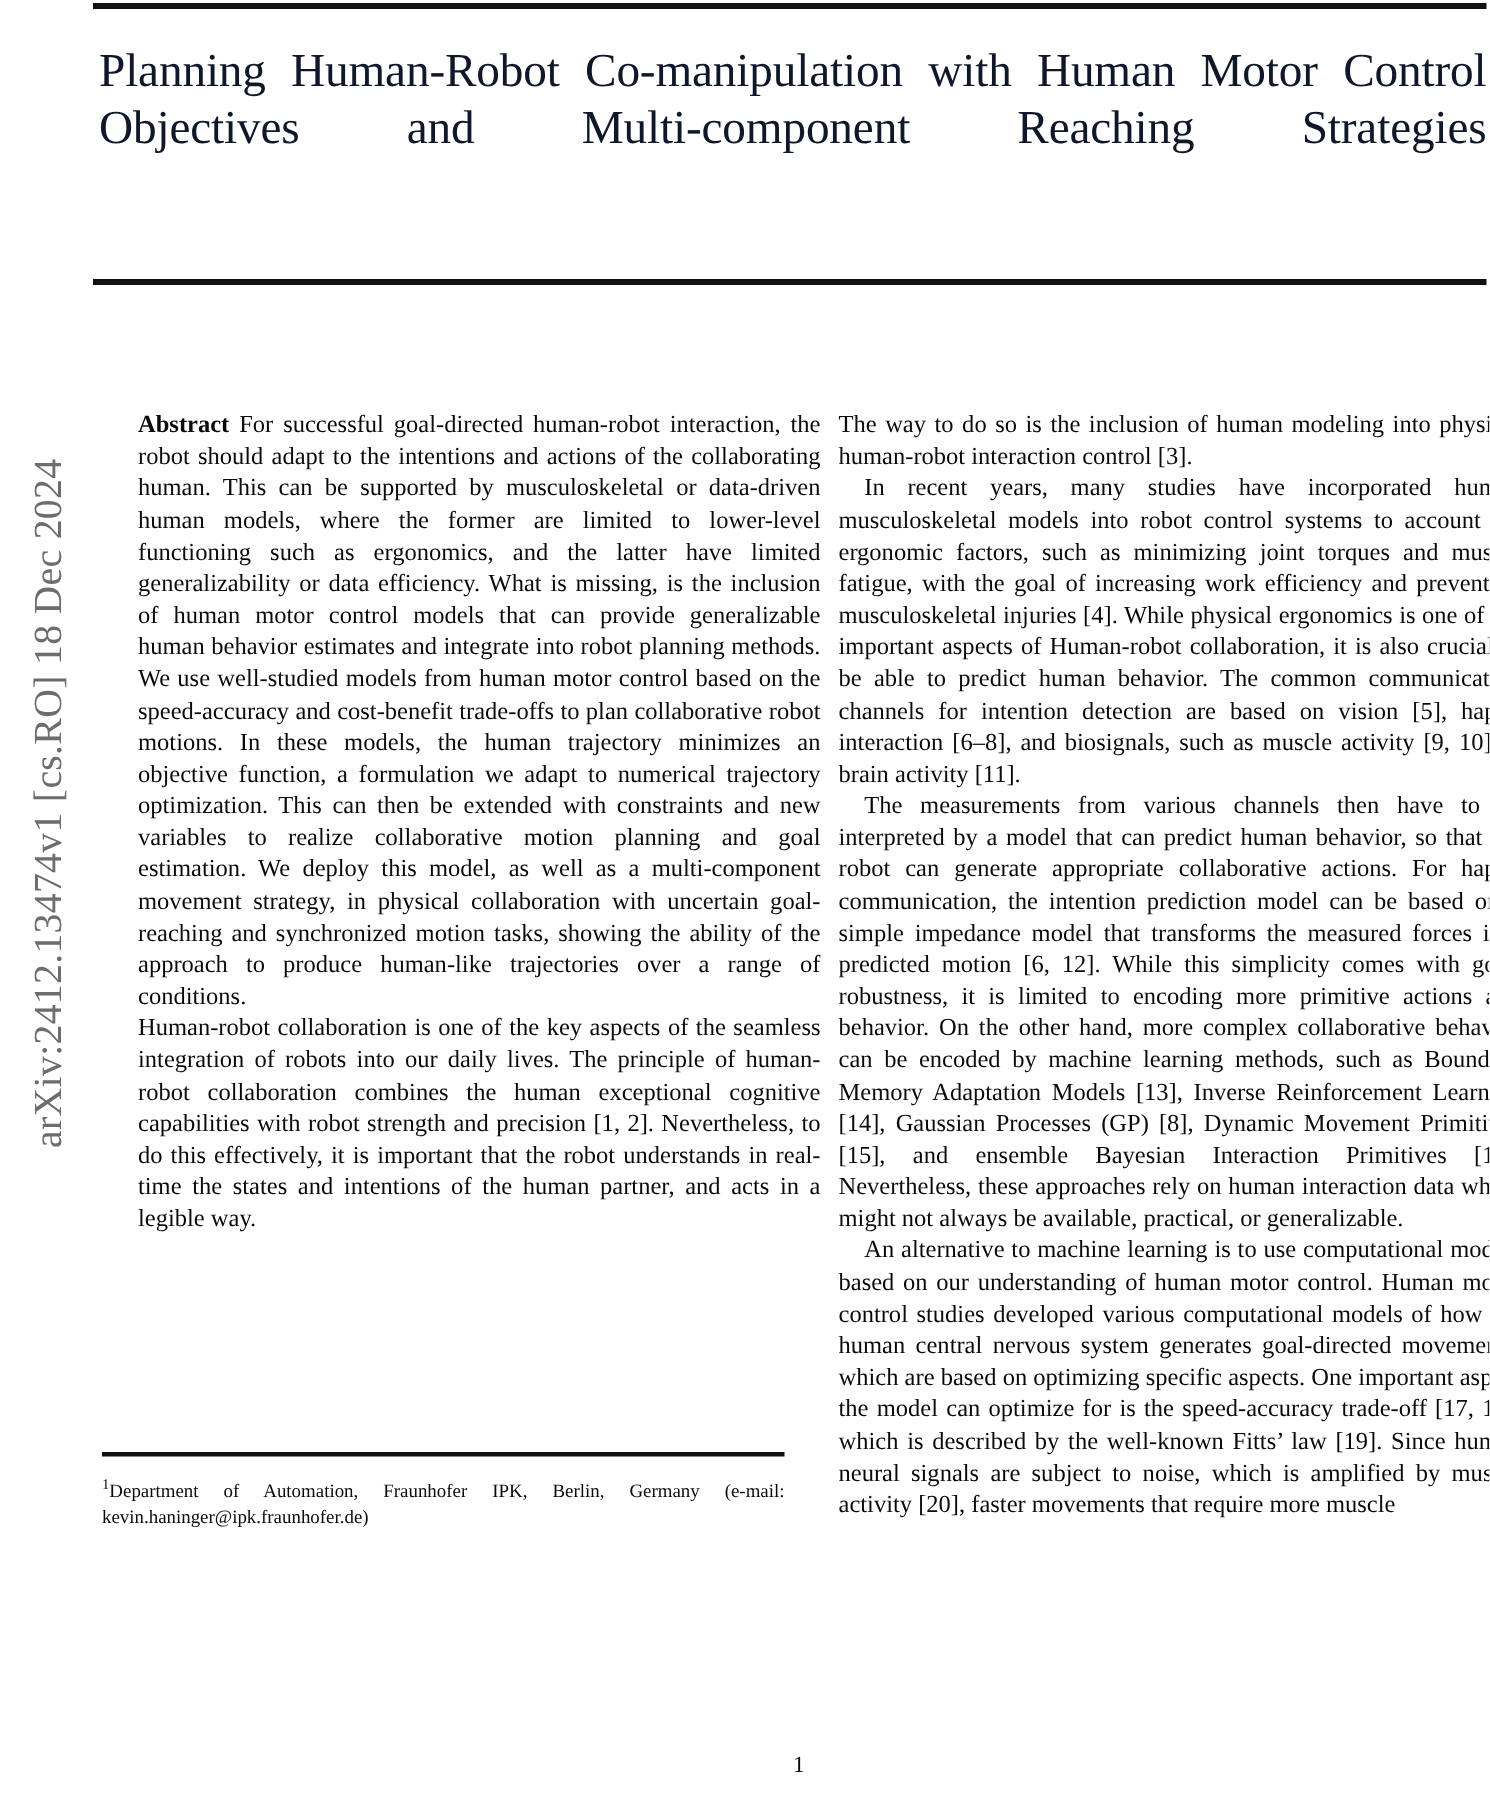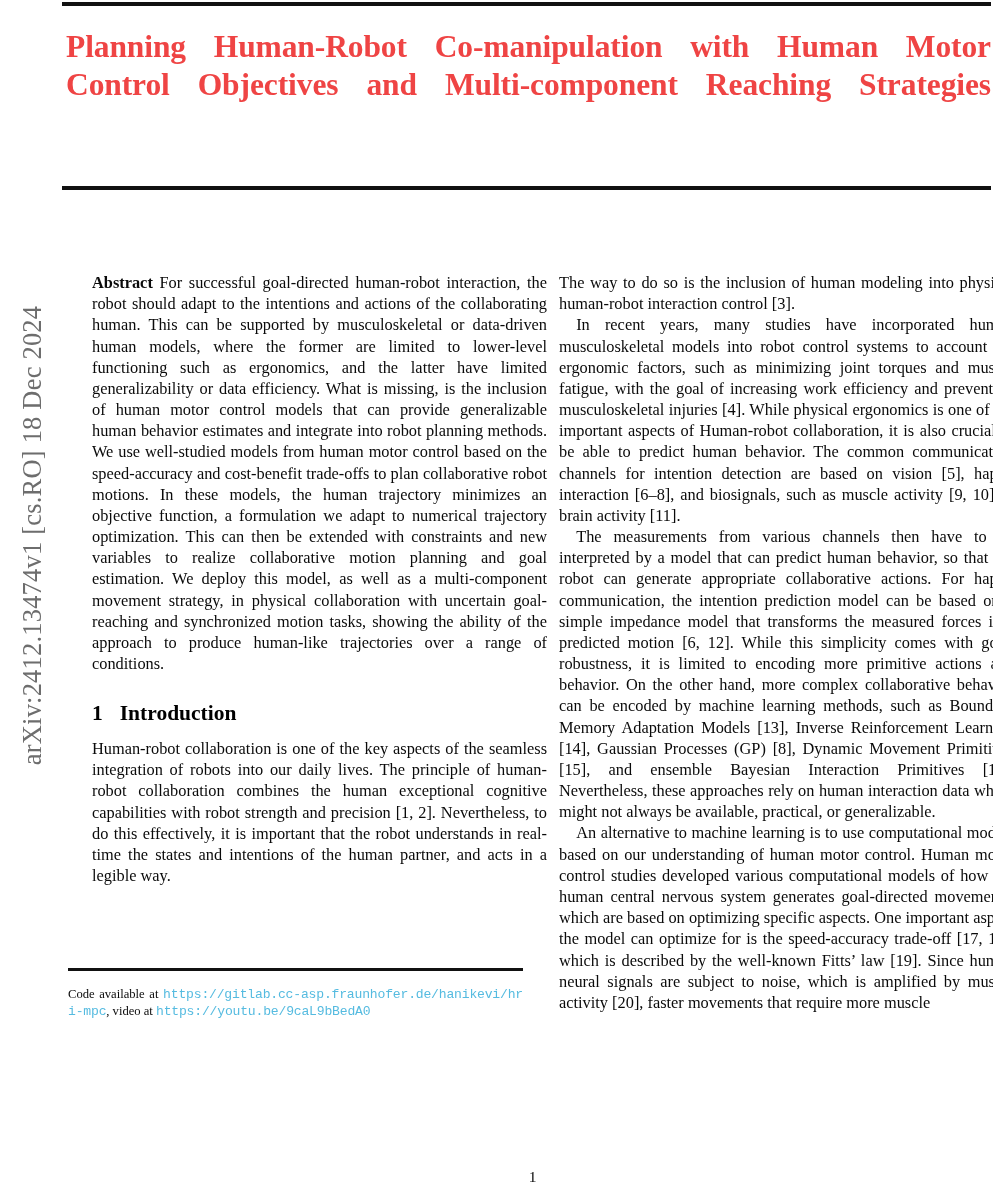--- a/index.html
+++ b/index.html
@@ -56,27 +56,27 @@
   
   #title-block {
     position: absolute;
     left: 66px;
     top: 28px;
     width: 925px;
   }
   #paper-title {
     margin: 0;
     font-family: "Liberation Serif", "DejaVu Serif", serif;
-    font-weight: bold;
+    font-weight: normal;
     font-size: 31.5px;
     line-height: 1.21;
     letter-spacing: -0.1px;
     text-align: justify;
     text-align-last: justify;
-    color: #ef4444;
+    color: #0f172a;
   }
   #authors {
     position: absolute;
     left: 68px;
     top: 128px;
     font-size: 21px;
     line-height: 1.2;
     white-space: nowrap;
   }
   #authors sup {
@@ -187,35 +187,34 @@
   </div>
 
 
   <div class="rule-header"></div>
 
   <div id="columns">
 
     <div class="col col-left">
       <p class="body-p no-indent"><span class="abstract-lead">Abstract</span><span> For successful goal-directed human-robot interaction, the robot should adapt to the intentions and actions of the collaborating human. This can be supported by musculoskeletal or data-driven human models, where the former are limited to lower-level functioning such as ergonomics, and the latter have limited generalizability or data efficiency. What is missing, is the inclusion of human motor control models that can provide generalizable human behavior estimates and integrate into robot planning methods. We use well-studied models from human motor control based on the speed-accuracy and cost-benefit trade-offs to plan collaborative robot motions. In these models, the human trajectory minimizes an objective function, a formulation we adapt to numerical trajectory optimization. This can then be extended with constraints and new variables to realize collaborative motion planning and goal estimation. We deploy this model, as well as a multi-component movement strategy, in physical collaboration with uncertain goal-reaching and synchronized motion tasks, showing the ability of the approach to produce human-like trajectories over a range of conditions.</span></p>
 
-      <h2 class="section-head"><span class="secnum">1</span><span>Introduction</span></h2>
 
       <p class="body-p no-indent">Human-robot collaboration is one of the key aspects of the seamless integration of robots into our daily lives. The principle of human-robot collaboration combines the human exceptional cognitive capabilities with robot strength and precision [1, 2]. Nevertheless, to do this effectively, it is important that the robot understands in real-time the states and intentions of the human partner, and acts in a legible way.</p>
     </div>
 
     <div class="col col-right">
       <p class="body-p no-indent">The way to do so is the inclusion of human modeling into physical human-robot interaction control [3].</p>
       <p class="body-p">In recent years, many studies have incorporated human musculoskeletal models into robot control systems to account for ergonomic factors, such as minimizing joint torques and muscle fatigue, with the goal of increasing work efficiency and preventing musculoskeletal injuries [4]. While physical ergonomics is one of the important aspects of Human-robot collaboration, it is also crucial to be able to predict human behavior. The common communication channels for intention detection are based on vision [5], haptic interaction [6–8], and biosignals, such as muscle activity [9, 10] or brain activity [11].</p>
       <p class="body-p">The measurements from various channels then have to be interpreted by a model that can predict human behavior, so that the robot can generate appropriate collaborative actions. For haptic communication, the intention prediction model can be based on a simple impedance model that transforms the measured forces into predicted motion [6, 12]. While this simplicity comes with good robustness, it is limited to encoding more primitive actions and behavior. On the other hand, more complex collaborative behavior can be encoded by machine learning methods, such as Bounded-Memory Adaptation Models [13], Inverse Reinforcement Learning [14], Gaussian Processes (GP) [8], Dynamic Movement Primitives [15], and ensemble Bayesian Interaction Primitives [16]. Nevertheless, these approaches rely on human interaction data which might not always be available, practical, or generalizable.</p>
       <p class="body-p">An alternative to machine learning is to use computational models based on our understanding of human motor control. Human motor control studies developed various computational models of how the human central nervous system generates goal-directed movements, which are based on optimizing specific aspects. One important aspect the model can optimize for is the speed-accuracy trade-off [17, 18], which is described by the well-known Fitts’ law [19]. Since human neural signals are subject to noise, which is amplified by muscle activity [20], faster movements that require more muscle</p>
     </div>
 
   </div>
 
   <div class="rule-footnote"></div>
 
   <div id="footnotes">
-    <p class="fn"><span>Code available at </span><a class="fn-link" href="#">https://gitlab.cc-asp.fraunhofer.de/hanikevi/hri-mpc</a><span>, video at </span><a class="fn-link" href="#">https://youtu.be/9caL9bBedA0</a></p>
+    <p class="fn"><sup>1</sup><span>Department of Automation, Fraunhofer IPK, Berlin, Germany (e-mail: kevin.haninger@ipk.fraunhofer.de)</span></p>
   </div>
 
   <div id="page-number"><span>1</span></div>
 
 </div>
 
 </body></html>

